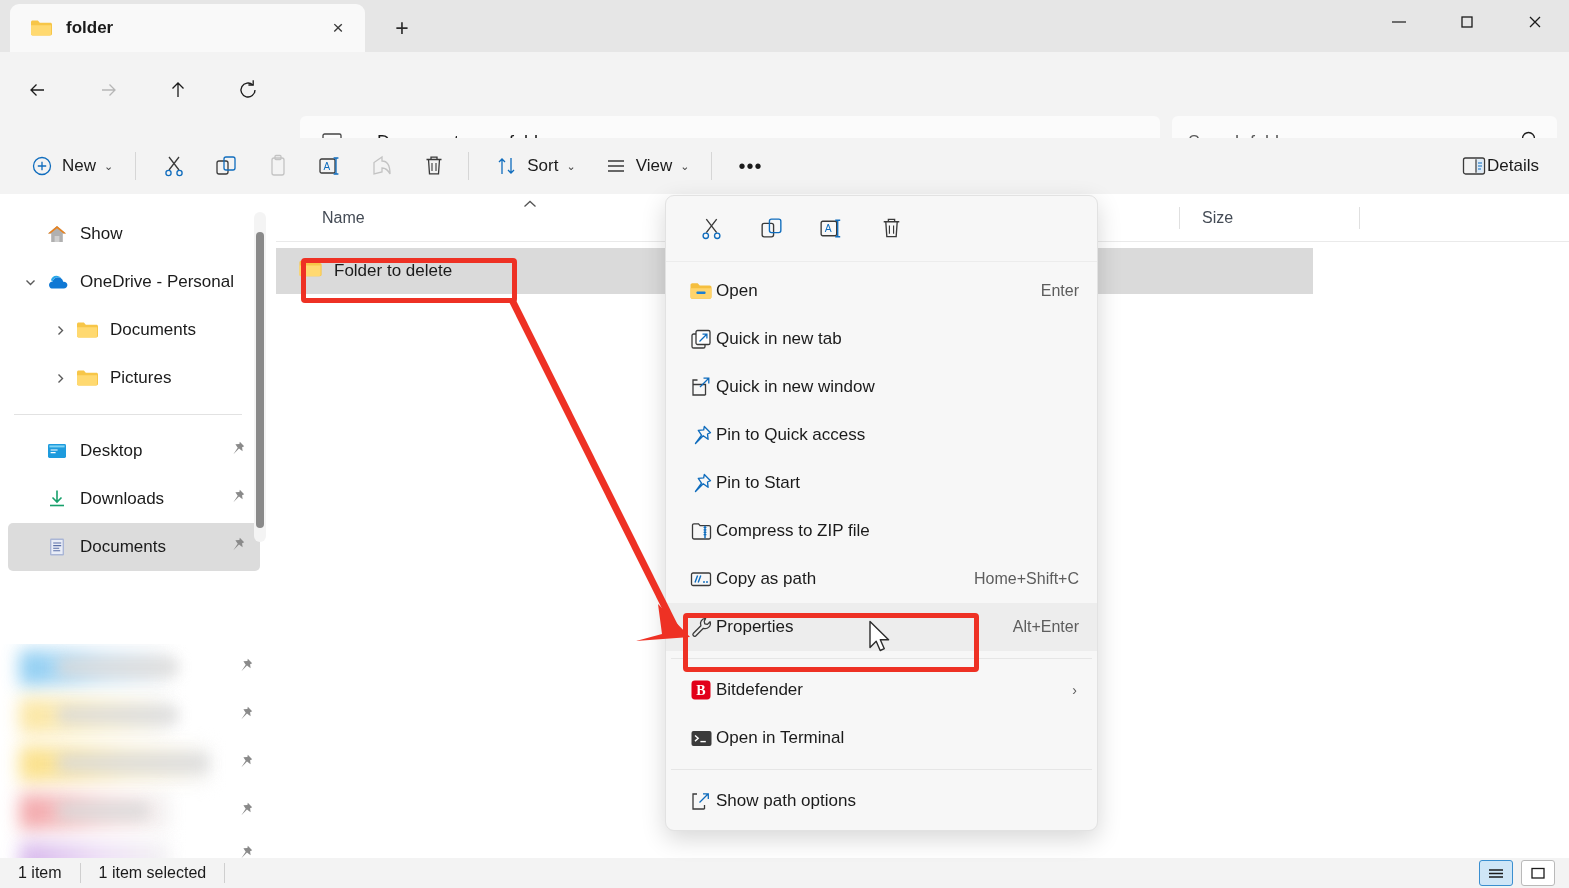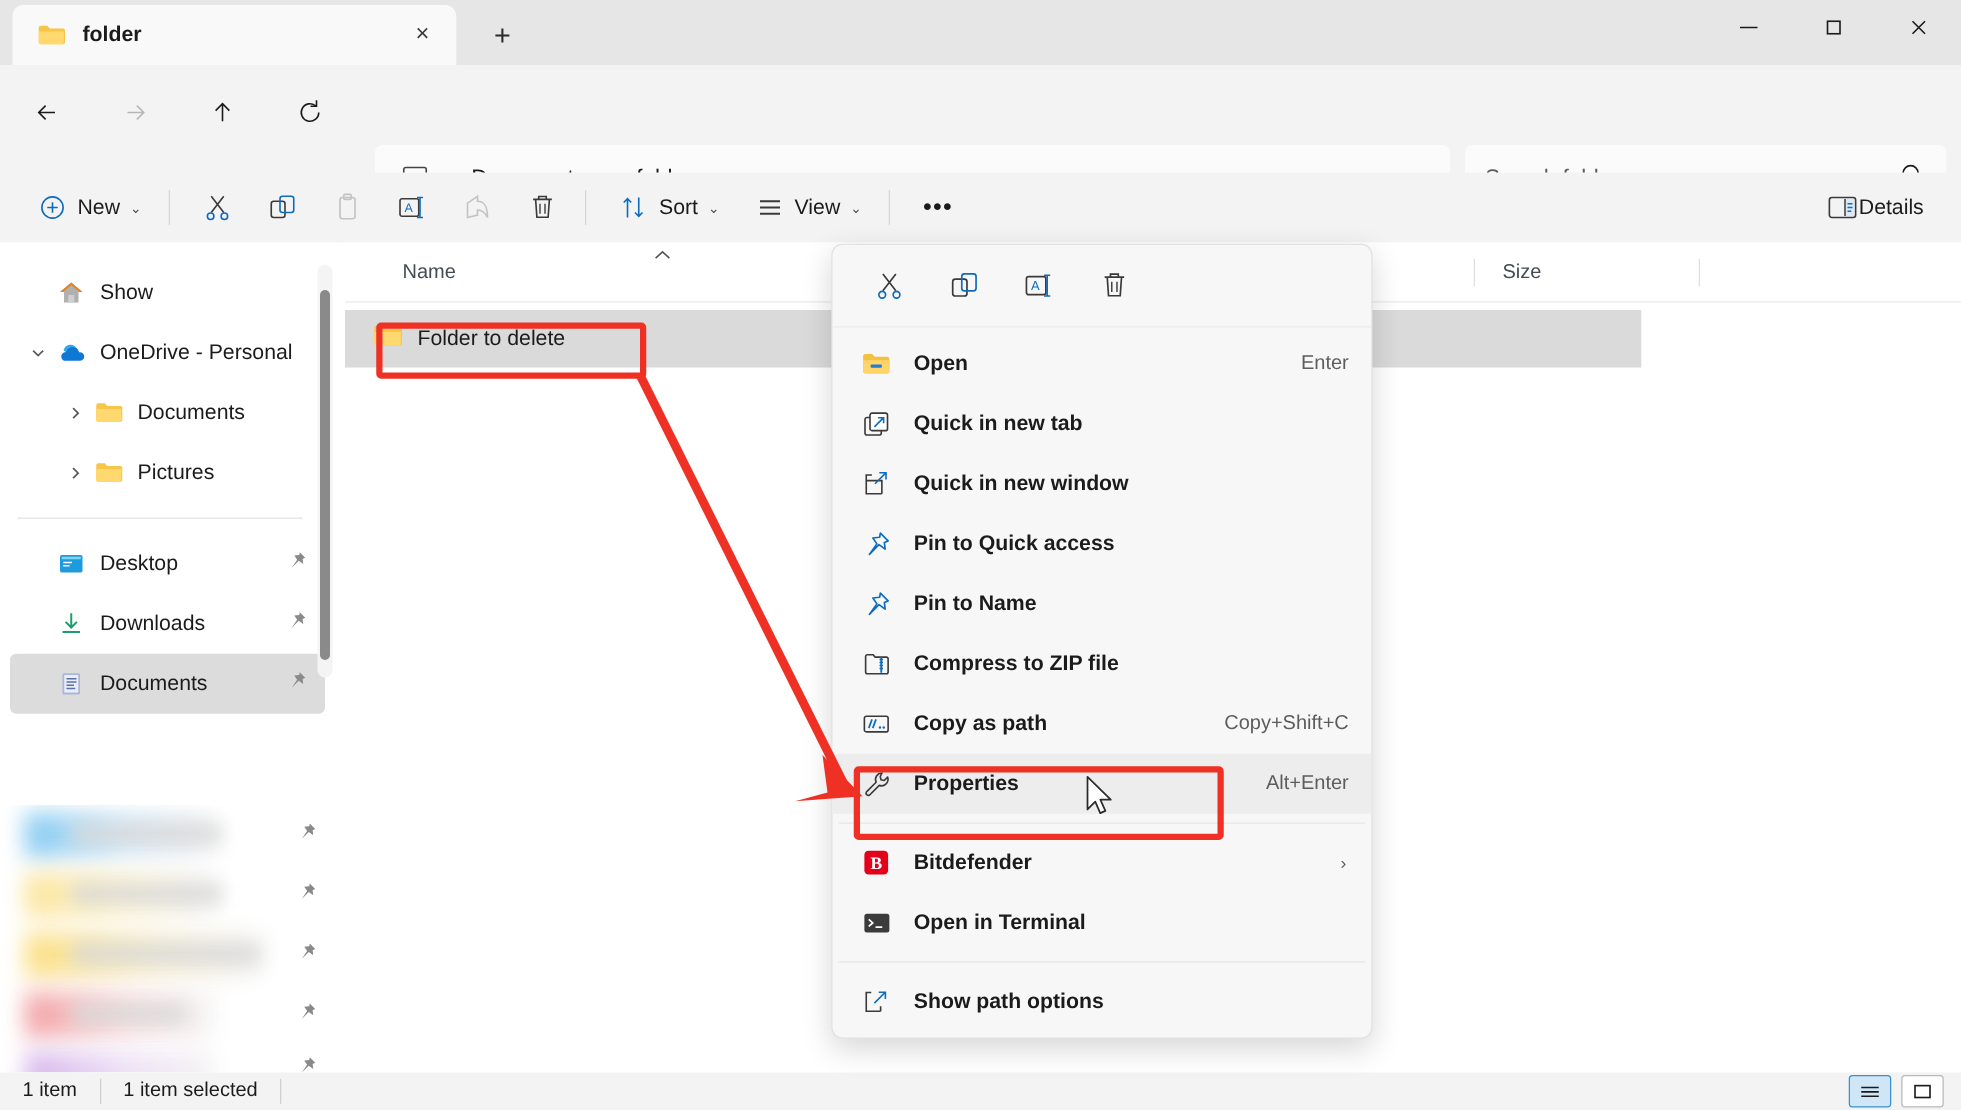--- a/index.html
+++ b/index.html
@@ -176,21 +176,21 @@
   .ctx-tool {
     width: 54px; height: 44px; display: flex; align-items: center; justify-content: center;
     border-radius: 5px;
   }
   .ctx-item {
     height: 48px; display: flex; align-items: center; padding-left: 20px;
     position: relative;
   }
   .ctx-item.hovered { background: #ededed; }
   .ctx-ico { width: 30px; flex: 0 0 auto; display: flex; align-items: center; justify-content: center; }
-  .ctx-label { margin-left: 15px; font-size: 17px; color: #1b1b1b; white-space: nowrap; font-weight: bold; }
+  .ctx-label { font-size: 17px; color: #1b1b1b; white-space: nowrap; }
   .ctx-accel { position: absolute; right: 18px; font-size: 16px; color: #5d5d5d; }
   .ctx-sub { position: absolute; right: 20px; font-size: 14px; color: #5d5d5d; }
   .ctx-div { height: 1px; background: #e6e6e6; margin: 7px 5px; }
 
   
   .anno-box {
     position: absolute; border: 5px solid #ee3124; border-radius: 4px;
     pointer-events: none;
   }
   .anno-svg { position: absolute; left: 0; top: 0; width: 1569px; height: 888px; pointer-events: none; }
@@ -653,21 +653,21 @@
       </span>
       <span class="ctx-label">Pin to Quick access</span>
     </div>
 
     <div class="ctx-item">
       <span class="ctx-ico">
         <svg width="23" height="23" viewBox="0 0 23 23">
           <path d="M14.3 2.5l6.2 6.2-3 1.3.6 5.3-4.9-3.6-7.7 7.8 6-8.4-3.2-4.7 5.4-.6z" fill="none" stroke="#0f6cbd" stroke-width="1.35" stroke-linejoin="round"></path>
         </svg>
       </span>
-      <span class="ctx-label">Pin to Name</span>
+      <span class="ctx-label">Pin to Start</span>
     </div>
 
     <div class="ctx-item">
       <span class="ctx-ico">
         <svg width="23" height="21" viewBox="0 0 23 21">
           <path d="M2.5 4.2c0-.8.6-1.4 1.4-1.4h4.6l1.6 1.9h9c.8 0 1.4.6 1.4 1.4v10.5c0 .8-.6 1.4-1.4 1.4H3.9c-.8 0-1.4-.6-1.4-1.4z" fill="none" stroke="#3a3a3a" stroke-width="1.3"></path>
           <path d="M15 4.7v12.5" stroke="#0f6cbd" stroke-width="1.5"></path>
           <path d="M13.6 6.5h2.8M13.6 8.9h2.8M13.6 11.3h2.8M13.6 13.7h2.8" stroke="#0f6cbd" stroke-width="1.2"></path>
         </svg>
       </span>
@@ -677,21 +677,21 @@
     <div class="ctx-item">
       <span class="ctx-ico">
         <svg width="24" height="20" viewBox="0 0 24 20">
           <rect x="2.5" y="4" width="19" height="12.5" rx="1.6" fill="none" stroke="#3a3a3a" stroke-width="1.3"></rect>
           <path d="M6 13.5l2.6-7M9.2 13.5l2.6-7" stroke="#0f6cbd" stroke-width="1.4"></path>
           <circle cx="15" cy="13" r=".95" fill="#0f6cbd"></circle>
             <circle cx="18" cy="13" r=".95" fill="#0f6cbd"></circle>
         </svg>
       </span>
       <span class="ctx-label">Copy as path</span>
-      <span class="ctx-accel">Copy+Shift+C</span>
+      <span class="ctx-accel">Home+Shift+C</span>
     </div>
 
     <div class="ctx-item hovered">
       <span class="ctx-ico">
         <svg width="23" height="23" viewBox="0 0 23 23">
           <path d="M15.6 2.4a5.2 5.2 0 0 0-4.7 7.4L3.2 17.5a1.8 1.8 0 0 0 2.5 2.5l7.7-7.7a5.2 5.2 0 0 0 6.7-6.6l-2.7 2.7-2.6-.6-.6-2.6z" fill="none" stroke="#3a3a3a" stroke-width="1.3" stroke-linejoin="round"></path>
         </svg>
       </span>
       <span class="ctx-label">Properties</span>
       <span class="ctx-accel">Alt+Enter</span>

